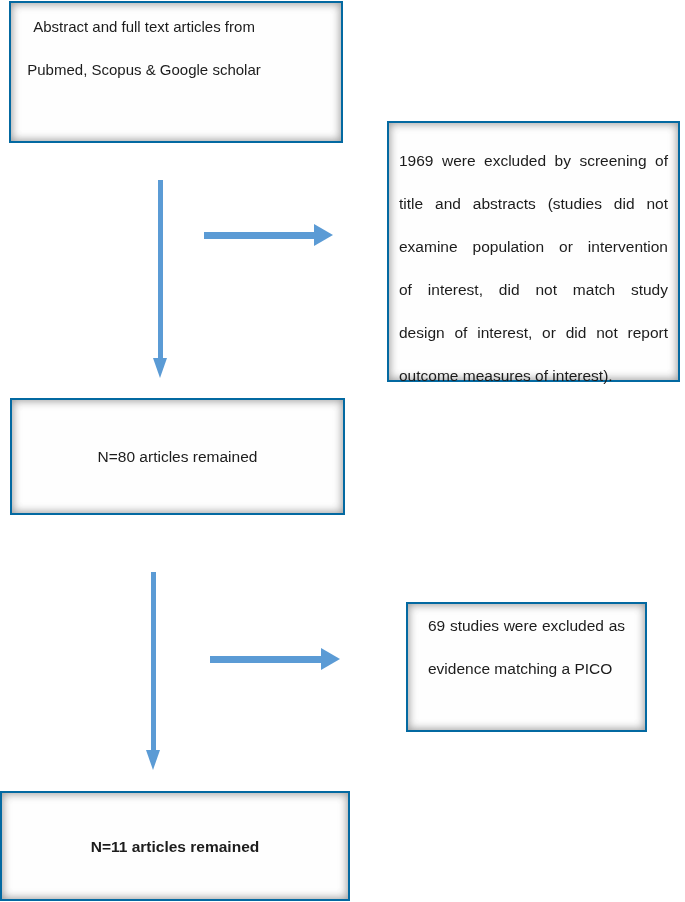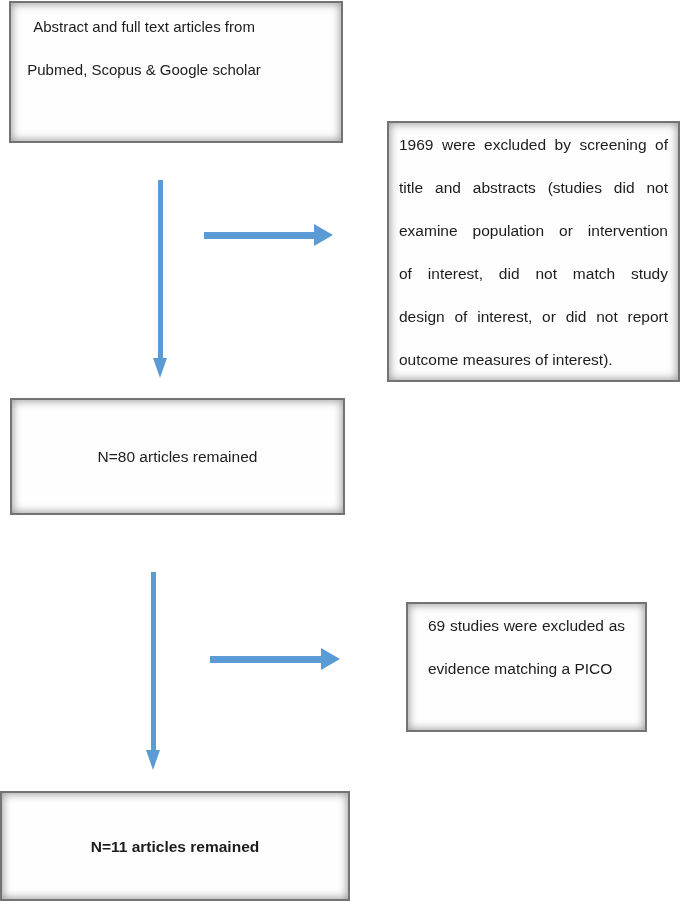--- a/index.html
+++ b/index.html
@@ -12,21 +12,21 @@
     width: 685px;
     height: 902px;
     background: #ffffff;
     overflow: hidden;
     font-family: "Liberation Sans", sans-serif;
     color: #1c1c1c;
   }
   .box {
     position: absolute;
     background: #fefefe;
-    border: 2px solid #737373;
+    border: 2px solid #0369a1;
     box-shadow: inset 0 0 9px 1px rgba(90,90,90,0.60);
     box-sizing: border-box;
   }
   .line {
     line-height: 43px;
     white-space: nowrap;
   }
   .just .line {
     text-align: justify;
     text-align-last: justify;
@@ -39,21 +39,21 @@
     text-align: center;
   }
   #box-source {
     left: 9px; top: 1px; width: 334px; height: 142px;
     font-size: 15px;
     padding: 2px 78px 0 14px;
   }
   #box-excluded-screening {
     left: 387px; top: 121px; width: 293px; height: 261px;
     font-size: 15.5px;
-    padding: 0 10px;
+    padding: 16px 10px;
   }
   #box-remained-80 {
     left: 10px; top: 398px; width: 335px; height: 117px;
     font-size: 15.5px;
     display: flex; align-items: center; justify-content: center;
   }
   #box-excluded-pico {
     left: 406px; top: 602px; width: 241px; height: 130px;
     font-size: 15.5px;
     padding: 0 20px;

